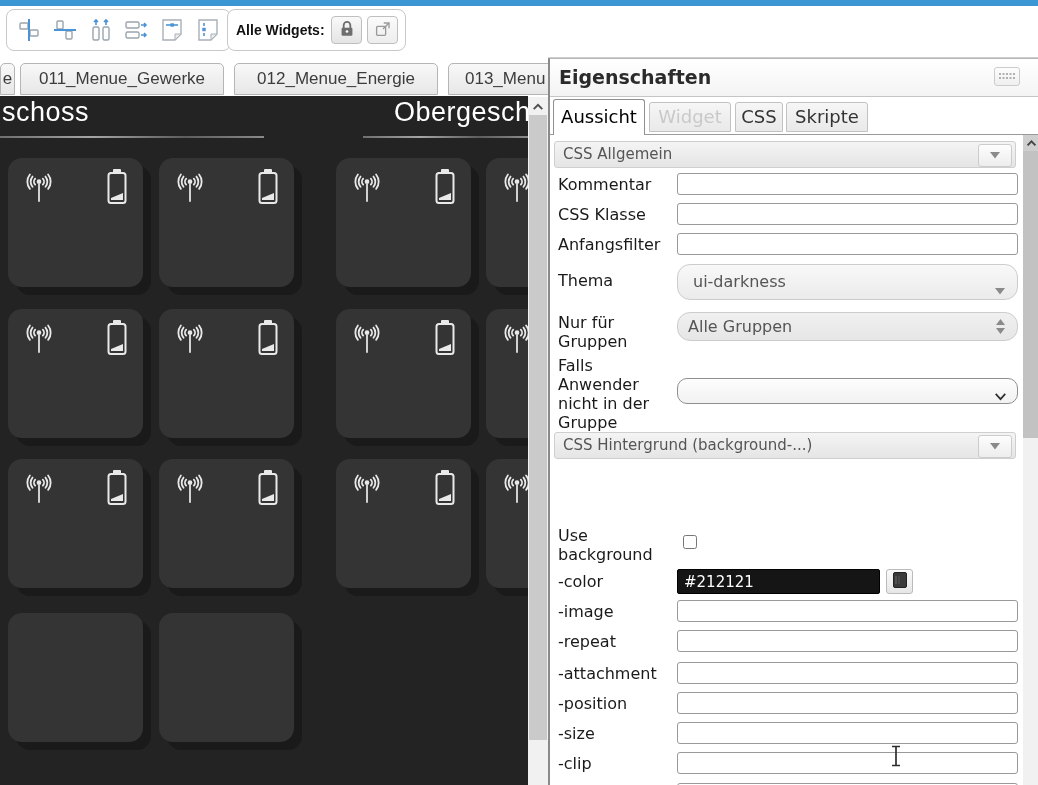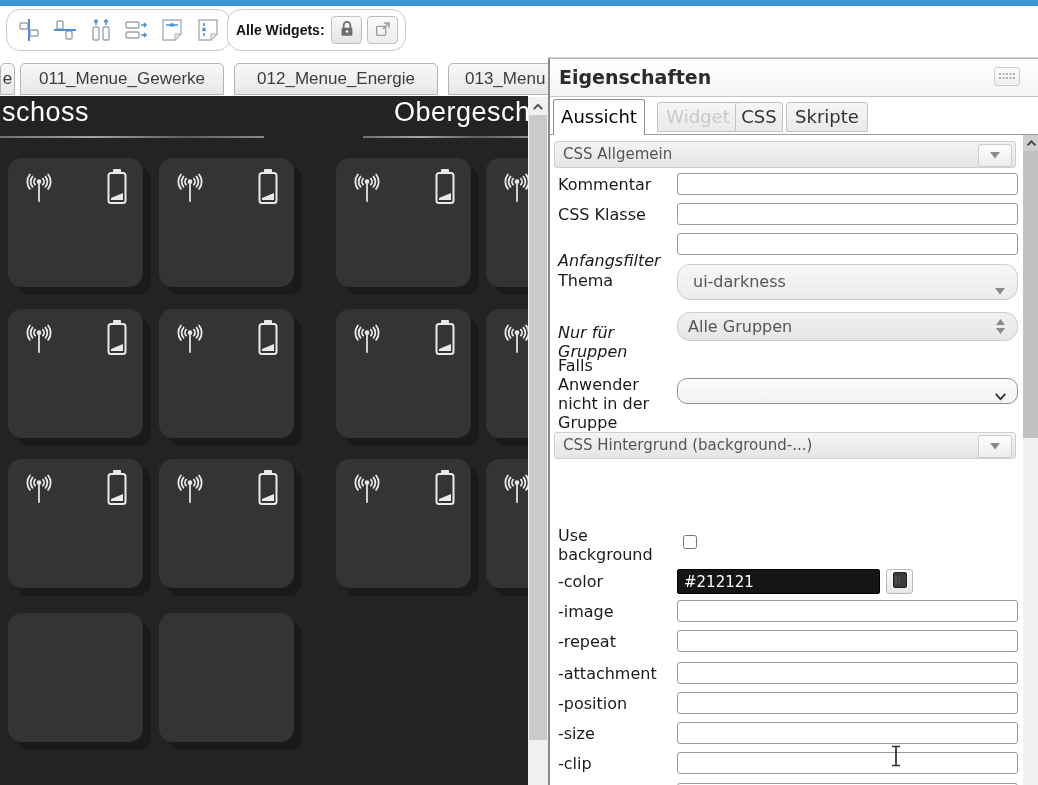--- a/index.html
+++ b/index.html
@@ -9,21 +9,21 @@
     font-family:"Liberation Sans", sans-serif;
     -webkit-font-smoothing:antialiased;
   }
   .abs{position:absolute;}
 
   
   .accent-bar{left:0;top:0;width:1038px;height:6px;background:var(--accent,#3d96d4);}
 
   
   .toolbar{left:0;top:6px;width:1038px;height:51px;background:#fff;border-bottom:1px solid #cfcfcf;}
-  .tb-group{position:absolute;top:3px;height:40px;border:1px solid #c9c9c9;border-radius:14px;background:#fff;}
+  .tb-group{position:absolute;top:3px;height:40px;border:1px solid #c9c9c9;border-radius:8px;background:#fff;}
   .tb-group.g1{left:6px;width:215px;display:flex;align-items:center;justify-content:space-around;padding:0 4px;}
   .tb-group.g2{left:227px;width:177px;}
   .tb-group.g3{left:410px;width:368px;}
   .icon-btn{width:30px;height:32px;border:none;background:transparent;padding:2px;cursor:pointer;}
   .icon-btn svg{display:block;}
   .aw-label{position:absolute;left:8px;top:12px;font-size:14px;font-weight:bold;color:#111;}
   .mini-btn{position:absolute;top:6px;width:31px;height:28px;border:1px solid #bfbfbf;border-radius:4px;
     background:linear-gradient(#f9f9f9,#e4e4e4);display:flex;align-items:center;justify-content:center;cursor:pointer;}
   .mini-btn.lock{left:103px;}
   .mini-btn.open{left:139px;background:linear-gradient(#fbfbfb,#ededed);}
@@ -75,34 +75,34 @@
 
   .panel-tabs{position:absolute;left:0;top:38px;width:100%;height:38px;background:#fff;}
   .panel-tabs .tabline{position:absolute;left:0;bottom:0;width:100%;height:1px;background:#9a9a9a;}
   .ptab{position:absolute;box-sizing:border-box;font-size:18px;text-align:center;cursor:pointer;
     border-radius:3px 3px 0 0;}
   .ptab.active{left:3px;top:2px;width:92px;height:36px;line-height:34px;background:#fff;border:1px solid #8f8f8f;
     border-bottom:none;color:#000;z-index:2;}
   .ptab.inactive{top:5px;height:30px;line-height:28px;background:linear-gradient(#f6f6f6,#e9e9e9);
     border:1px solid #c2c2c2;color:#333;}
   .ptab.disabled{color:#c9c9c9;cursor:default;}
-  .ptab.widget{left:99px;width:82px;margin-left:8px;}
+  .ptab.widget{left:99px;width:82px;}
   .ptab.css{left:185px;width:48px;}
   .ptab.skripte{left:236px;width:82px;}
 
   .panel-content{position:absolute;left:0;top:76px;width:473px;height:651px;background:#fff;overflow:hidden;}
 
   .sect-header{position:absolute;left:4px;width:462px;height:27px;box-sizing:border-box;
     background:linear-gradient(#f4f4f4,#e5e5e5);border:1px solid #cfcfcf;border-radius:3px;
     font-size:15px;color:#555;line-height:25px;padding-left:8px;cursor:pointer;}
   .sect-header .dd-btn{position:absolute;right:3px;top:2px;width:32px;height:21px;border:1px solid #ccc;
     border-radius:3px;background:linear-gradient(#fdfdfd,#ededed);display:flex;align-items:center;justify-content:center;}
 
   .prow-label{position:absolute;left:8px;width:116px;font-size:16px;color:#1a1a1a;line-height:19px;}
-  .prow-label.italic{font-style:italic;margin-top:16px;}
+  .prow-label.italic{}
   .pinput{position:absolute;left:127px;width:341px;height:22px;box-sizing:border-box;
     border:1px solid #999;border-radius:3px;font-family:"DejaVu Sans",sans-serif;font-size:14px;padding:0 5px;background:#fff;}
   .combo{position:absolute;left:127px;width:341px;box-sizing:border-box;border:1px solid #ccc;border-radius:13px;
     background:linear-gradient(#f8f8f8,#ebebeb);cursor:pointer;color:#555;}
   .combo .combo-text{position:absolute;left:15px;top:0;font-size:16px;}
   .combo .combo-arrow{position:absolute;right:12px;}
   .native-select{position:absolute;left:127px;width:341px;height:26px;box-sizing:border-box;
     border:1px solid #8f8f8f;border-radius:10px;background:linear-gradient(#fdfdfd,#f2f2f2);cursor:pointer;}
   .native-select .combo-arrow{position:absolute;right:10px;top:7px;}
   .big-combo{position:absolute;left:4px;width:456px;height:47px;box-sizing:border-box;border:1px solid #ccc;border-radius:5px;
@@ -487,21 +487,21 @@
 
     <div class="prow-label" style="top:136px;">Thema</div>
     <div class="combo" style="top:129px;height:36px;">
       <span class="combo-text" style="line-height:34px;">ui-darkness</span>
       <span class="combo-arrow" style="top:15px;">
         <svg width="10" height="7" viewBox="0 0 10 7">
             <path d="M0 0 h10 l-5 6.5 z" fill="#8a8a8a"></path>
           </svg></span>
     </div>
 
-    <div class="prow-label" style="top:188px;font-style:italic;">Nur für Gruppen</div>
+    <div class="prow-label" style="top:178px;">Nur für Gruppen</div>
     <div class="combo" style="top:177px;height:29px;background:linear-gradient(#f0f0f0,#e6e6e6);text-align:right;">
       <span class="combo-text" style="left:10px;line-height:27px;">Alle Gruppen</span>
       <span class="combo-arrow" style="top:6px;">
         <svg width="9" height="15" viewBox="0 0 9 15">
             <path d="M0 6 h9 l-4.5 -6 z" fill="#8a8a8a"></path>
             <path d="M0 9 h9 l-4.5 6 z" fill="#8a8a8a"></path>
           </svg></span>
     </div>
 
     <div class="prow-label" style="top:221px;">Falls Anwender nicht in der Gruppe</div>

